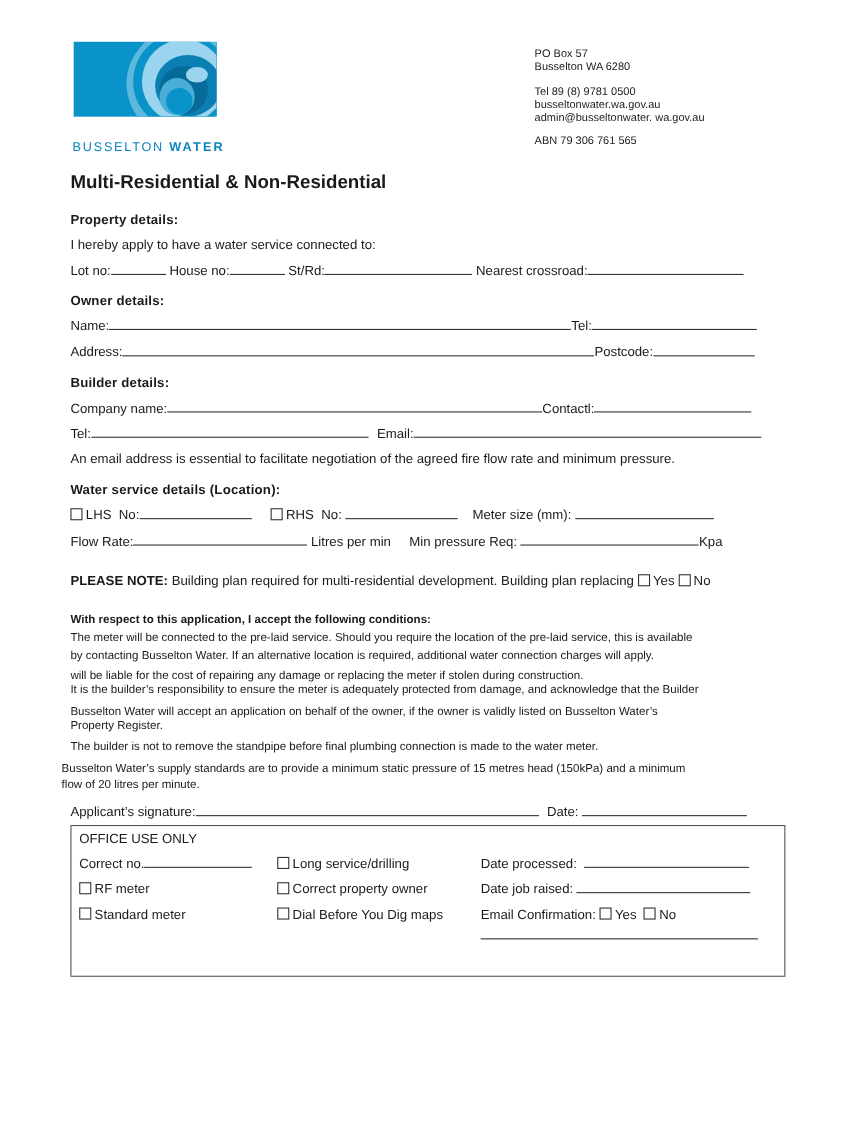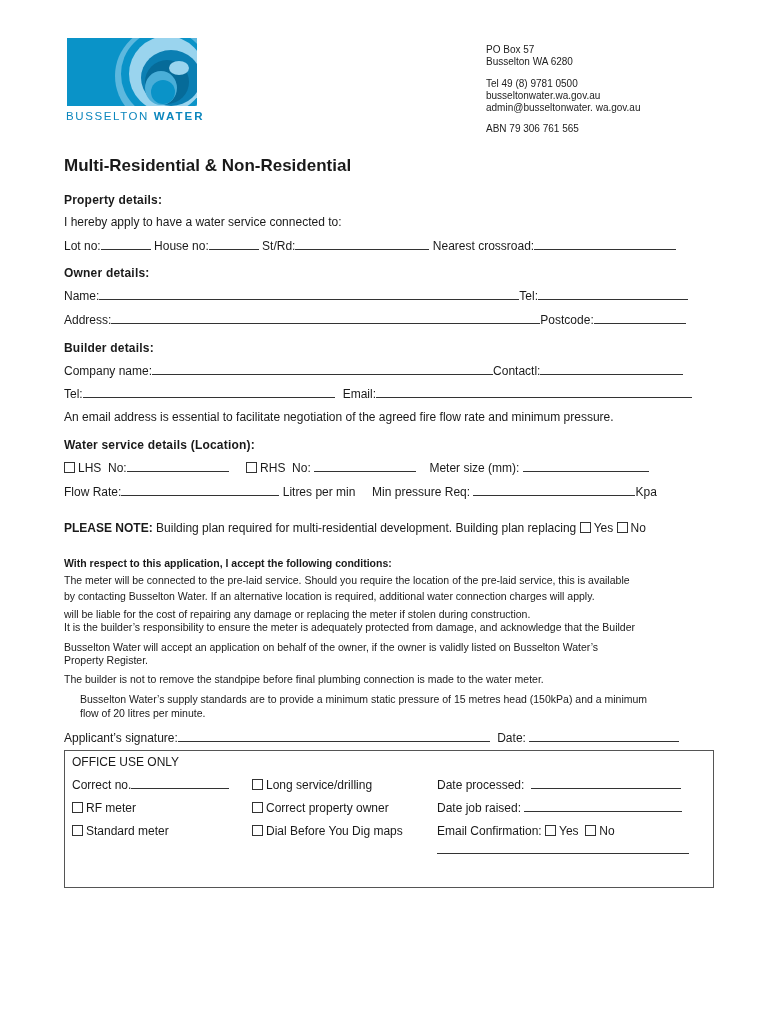--- a/index.html
+++ b/index.html
@@ -1,20 +1,20 @@
 <!DOCTYPE html>
 <html><head>
 <meta charset="utf-8">
 <style>
   html, body { margin: 0; padding: 0; background: #ffffff; }
   body { width: 770px; height: 1024px; position: relative; overflow: hidden;
          font-family: "Liberation Sans", sans-serif; color: #1a1a1a; }
   .abs { position: absolute; white-space: nowrap; }
   .logo { position: absolute; left: 67px; top: 38px; width: 130px; height: 68px; overflow: hidden; background: #0a93c8; }
-  .logo-text { position: absolute; left: 66px; top: 110px; font-size: 11.5px; letter-spacing: 1.6px; color: #0b86bd; }
+  .logo-text { position: absolute; left: 66px; top: 128px; font-size: 11.5px; letter-spacing: 1.6px; color: #0b86bd; }
   .logo-text b { font-weight: 900; letter-spacing: 2px; }
   .addr { position: absolute; left: 486px; font-size: 10px; line-height: 12px; color: #222; }
   .title { left: 64px; top: 156px; font-size: 17px; font-weight: bold; }
   .h { font-size: 12px; font-weight: bold; letter-spacing: 0.2px; }
   .t { font-size: 12px; }
   .s { font-size: 10.5px; }
   .cb { display: inline-block; width: 9px; height: 9px; border: 1px solid #333; vertical-align: -1px; margin-right: 3px; }
   .line { display: inline-block; border-bottom: 1px solid #333; height: 10px; vertical-align: baseline; }
   .office { position: absolute; left: 64px; top: 750px; width: 648px; height: 136px; border: 1px solid #555; }
 </style>
@@ -37,21 +37,21 @@
 <div class="logo-text">
   <span>BUSSELTON</span>
   <b>WATER</b>
 </div>
 
 <div class="addr" style="top:44px">
   <div>PO Box 57</div>
   <div>Busselton WA 6280</div>
 </div>
 <div class="addr" style="top:78px">
-  <div>Tel   49 (8) 9781 0500</div>
+  <div>Tel   89 (8) 9781 0500</div>
   <div>busseltonwater.wa.gov.au</div>
   <div>admin@busseltonwater. wa.gov.au</div>
 </div>
 <div class="addr" style="top:123px">ABN 79 306 761 565</div>
 
 <div class="abs title">Multi-Residential &amp; Non-Residential</div>
 
 <div class="abs h" style="left:64px;top:193px">Property details:</div>
 <div class="abs t" style="left:64px;top:215px">I hereby apply to have a water service connected to:</div>
 <div class="abs t" style="left:64px;top:239px">
@@ -106,21 +106,21 @@
   <div>will be liable for the cost of repairing any damage or replacing the meter if stolen during construction.</div>
   <div>It is the builder’s responsibility to ensure the meter is adequately protected from damage, and acknowledge that the Builder</div>
 </div>
 <div class="abs s" style="left:64px;top:641px;line-height:13px">
   <div>Busselton Water will accept an application on behalf of the owner, if the owner is validly listed on Busselton Water’s</div>
   <div>Property Register.</div>
 </div>
 <div class="abs s" style="left:64px;top:673px;line-height:13px">
   <div>The builder is not to remove the standpipe before final plumbing connection is made to the water meter.</div>
 </div>
-<div class="abs s" style="left:80px;top:692px;line-height:14px">
+<div class="abs s" style="left:56px;top:692px;line-height:14px">
   <div>Busselton Water’s supply standards are to provide a minimum static pressure of 15 metres head (150kPa) and a minimum</div>
   <div>flow of 20 litres per minute.</div>
 </div>
 
 <div class="abs t" style="left:64px;top:731px">
   <span>Applicant’s signature:</span><span class="line" style="width:312px;margin-right:4px"></span>
   <span>Date:</span>&nbsp;<span class="line" style="width:150px"></span>
 </div>
 
 <div class="office">

